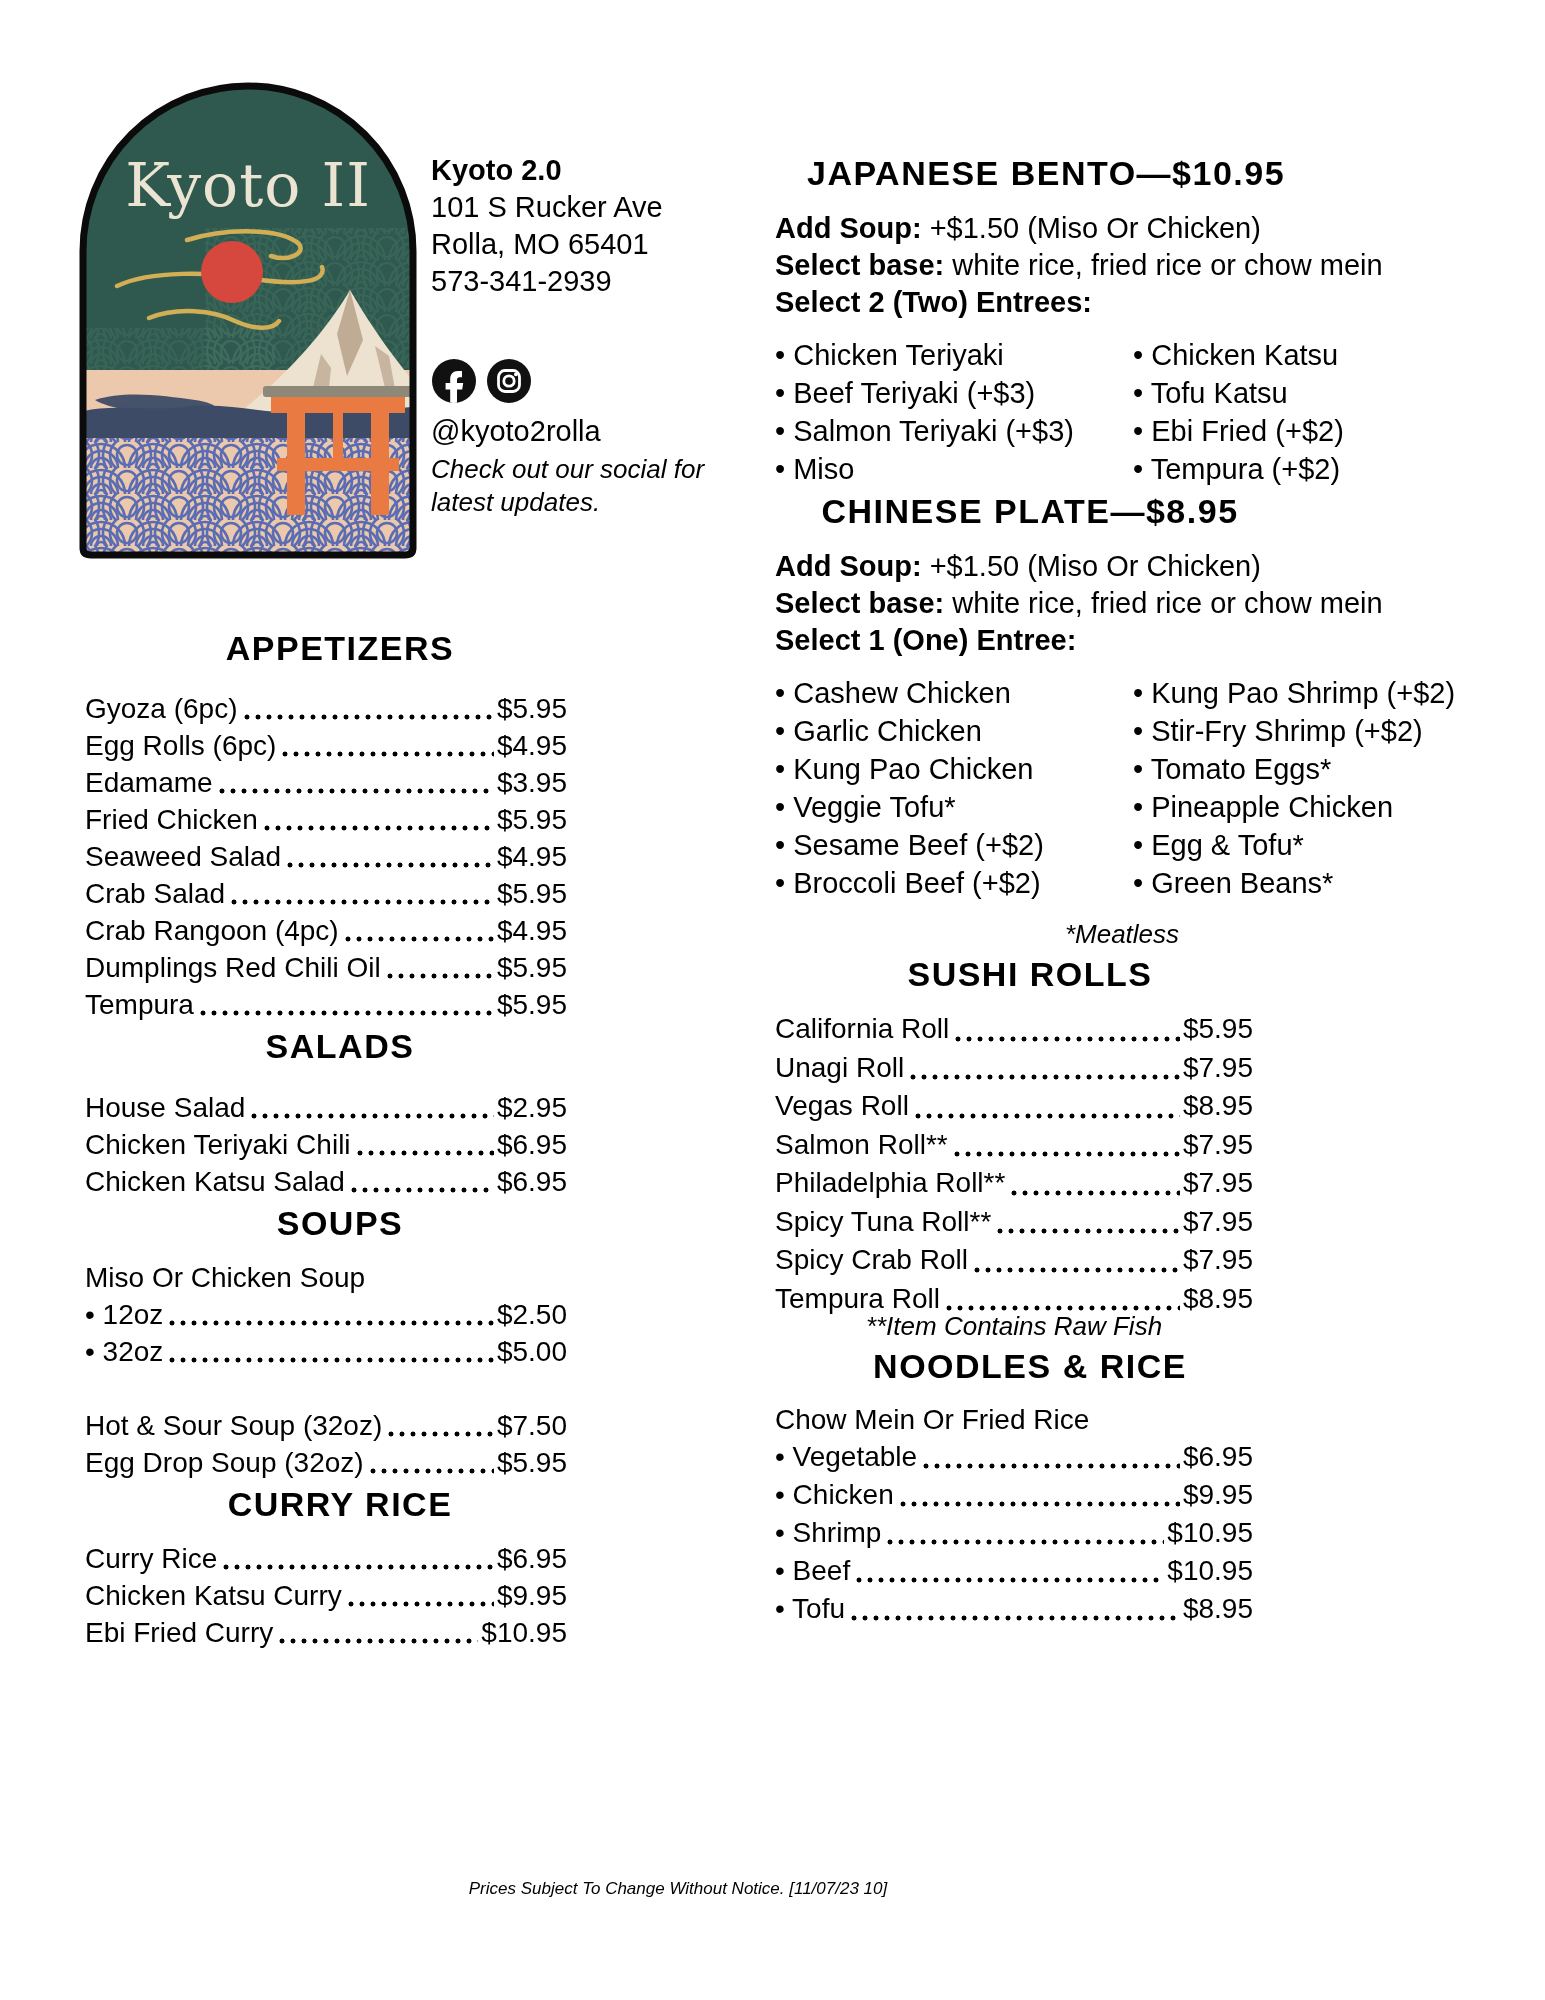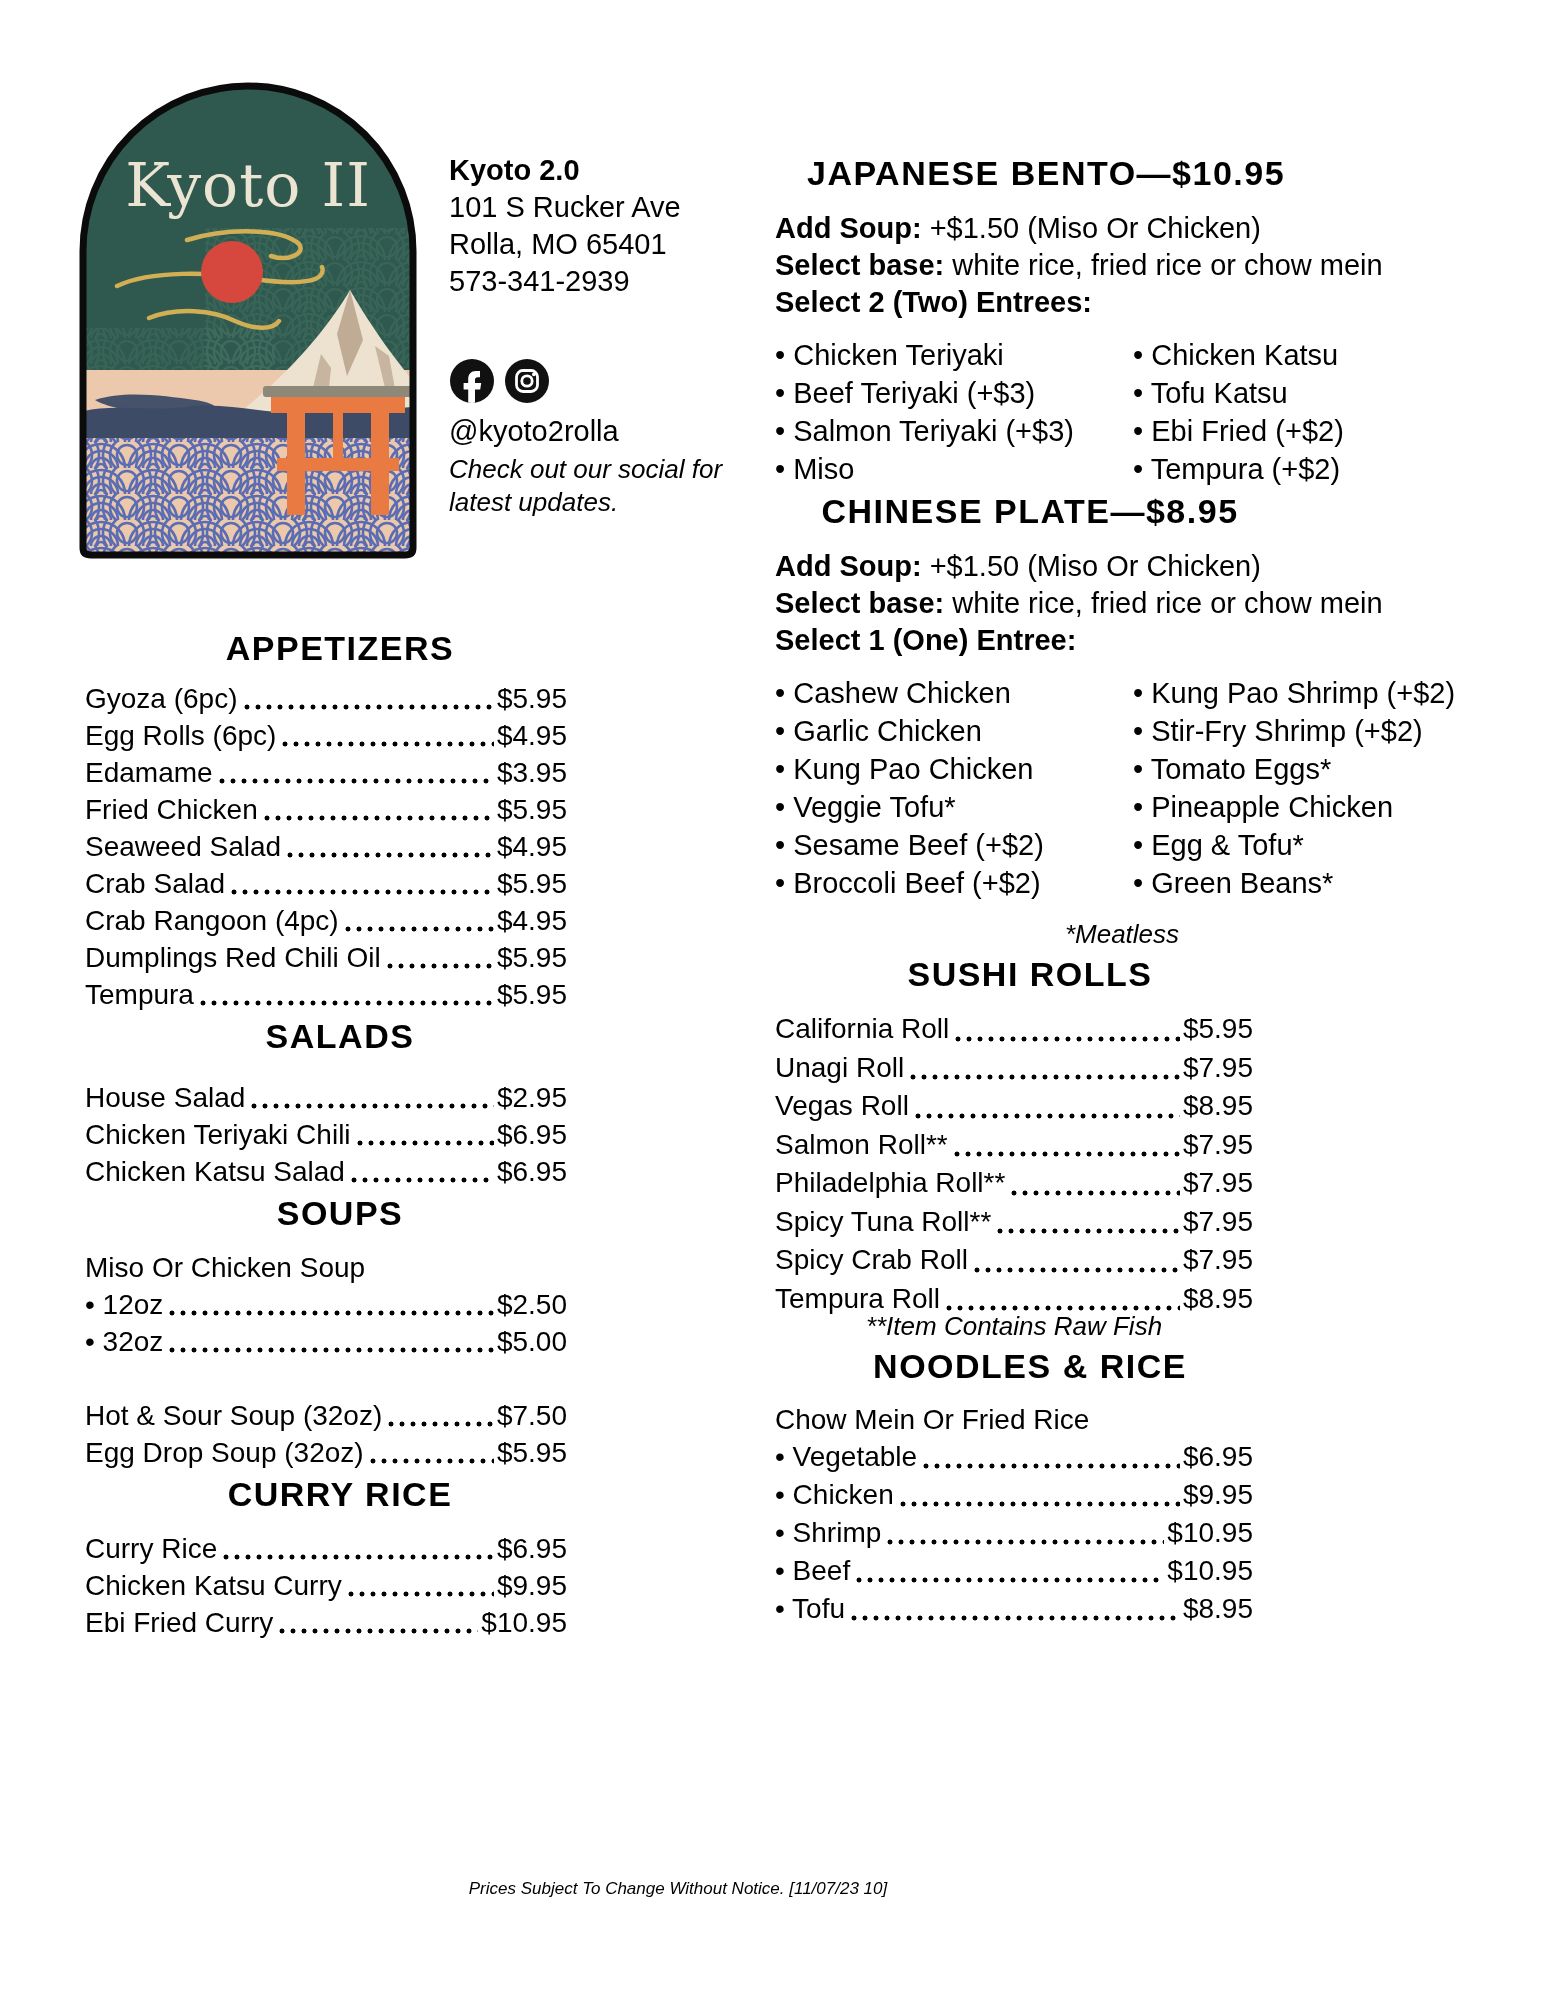--- a/index.html
+++ b/index.html
@@ -17,21 +17,21 @@
   .f-orange{fill:var(--logo-orange,#e87a42);}
   .f-gray{fill:var(--logo-gray,#8e8878);}
   .f-fuji{fill:var(--logo-fuji,#ede2cf);}
   .f-tan{fill:var(--logo-tan,#b7a28b);}
   .s-gold{stroke:var(--logo-gold,#d2ae55);}
   .logo-title-text{
     font-family:"DejaVu Serif","Liberation Serif",serif;
     font-size:60px;letter-spacing:1px;
   }
   
-  .biz{position:absolute;left:449px;top:152px;width:330px;font-size:29px;line-height:37px;}
+  .biz{position:absolute;left:431px;top:152px;width:330px;font-size:29px;line-height:37px;}
   .biz .bname{font-weight:bold;}
   .social-icons{display:flex;gap:9px;align-items:center;margin-top:58px;height:46px;}
   .handle{margin-top:9px;}
   .social-note{font-style:italic;font-size:26px;line-height:33px;margin-top:3px;}
   
   .col-left{position:absolute;left:85px;top:625px;width:482px;}
   .col-right{position:absolute;left:775px;top:150px;width:694px;}
   .narrow{width:478px;}
   h2.sec{
     margin:0;font-size:34px;font-weight:bold;letter-spacing:1.5px;
@@ -50,21 +50,21 @@
   .introrow{font-size:28px;line-height:37px;}
   .dline{font-size:29px;line-height:37px;}
   .dline b{font-weight:bold;}
   .bgrid{display:grid;grid-template-columns:358px auto;font-size:29px;line-height:38px;}
   .bgrid .cell{white-space:nowrap;}
   .fnote{font-style:italic;font-size:26px;line-height:33px;text-align:center;}
   .fnote-wide{width:694px;}
   .fnote-narrow{width:478px;}
   .gap37{height:37px;}
   
-  .mt-app-rows{margin-top:9px;}
+  .mt-app-rows{margin-top:19px;}
   .mt-salads{margin-top:37px;}
   .mt-soups{margin-top:44px;}
   .mt-curry{margin-top:46px;}
   .mt-rows{margin-top:20px;}
   .mt-rows13{margin-top:13px;}
   .mt-dlines{margin-top:14px;}
   .mt-grid{margin-top:15px;}
   .mt-chinese{margin-top:19px;}
   .mt-meatless{margin-top:16px;}
   .mt-sushi{margin-top:50px;}

